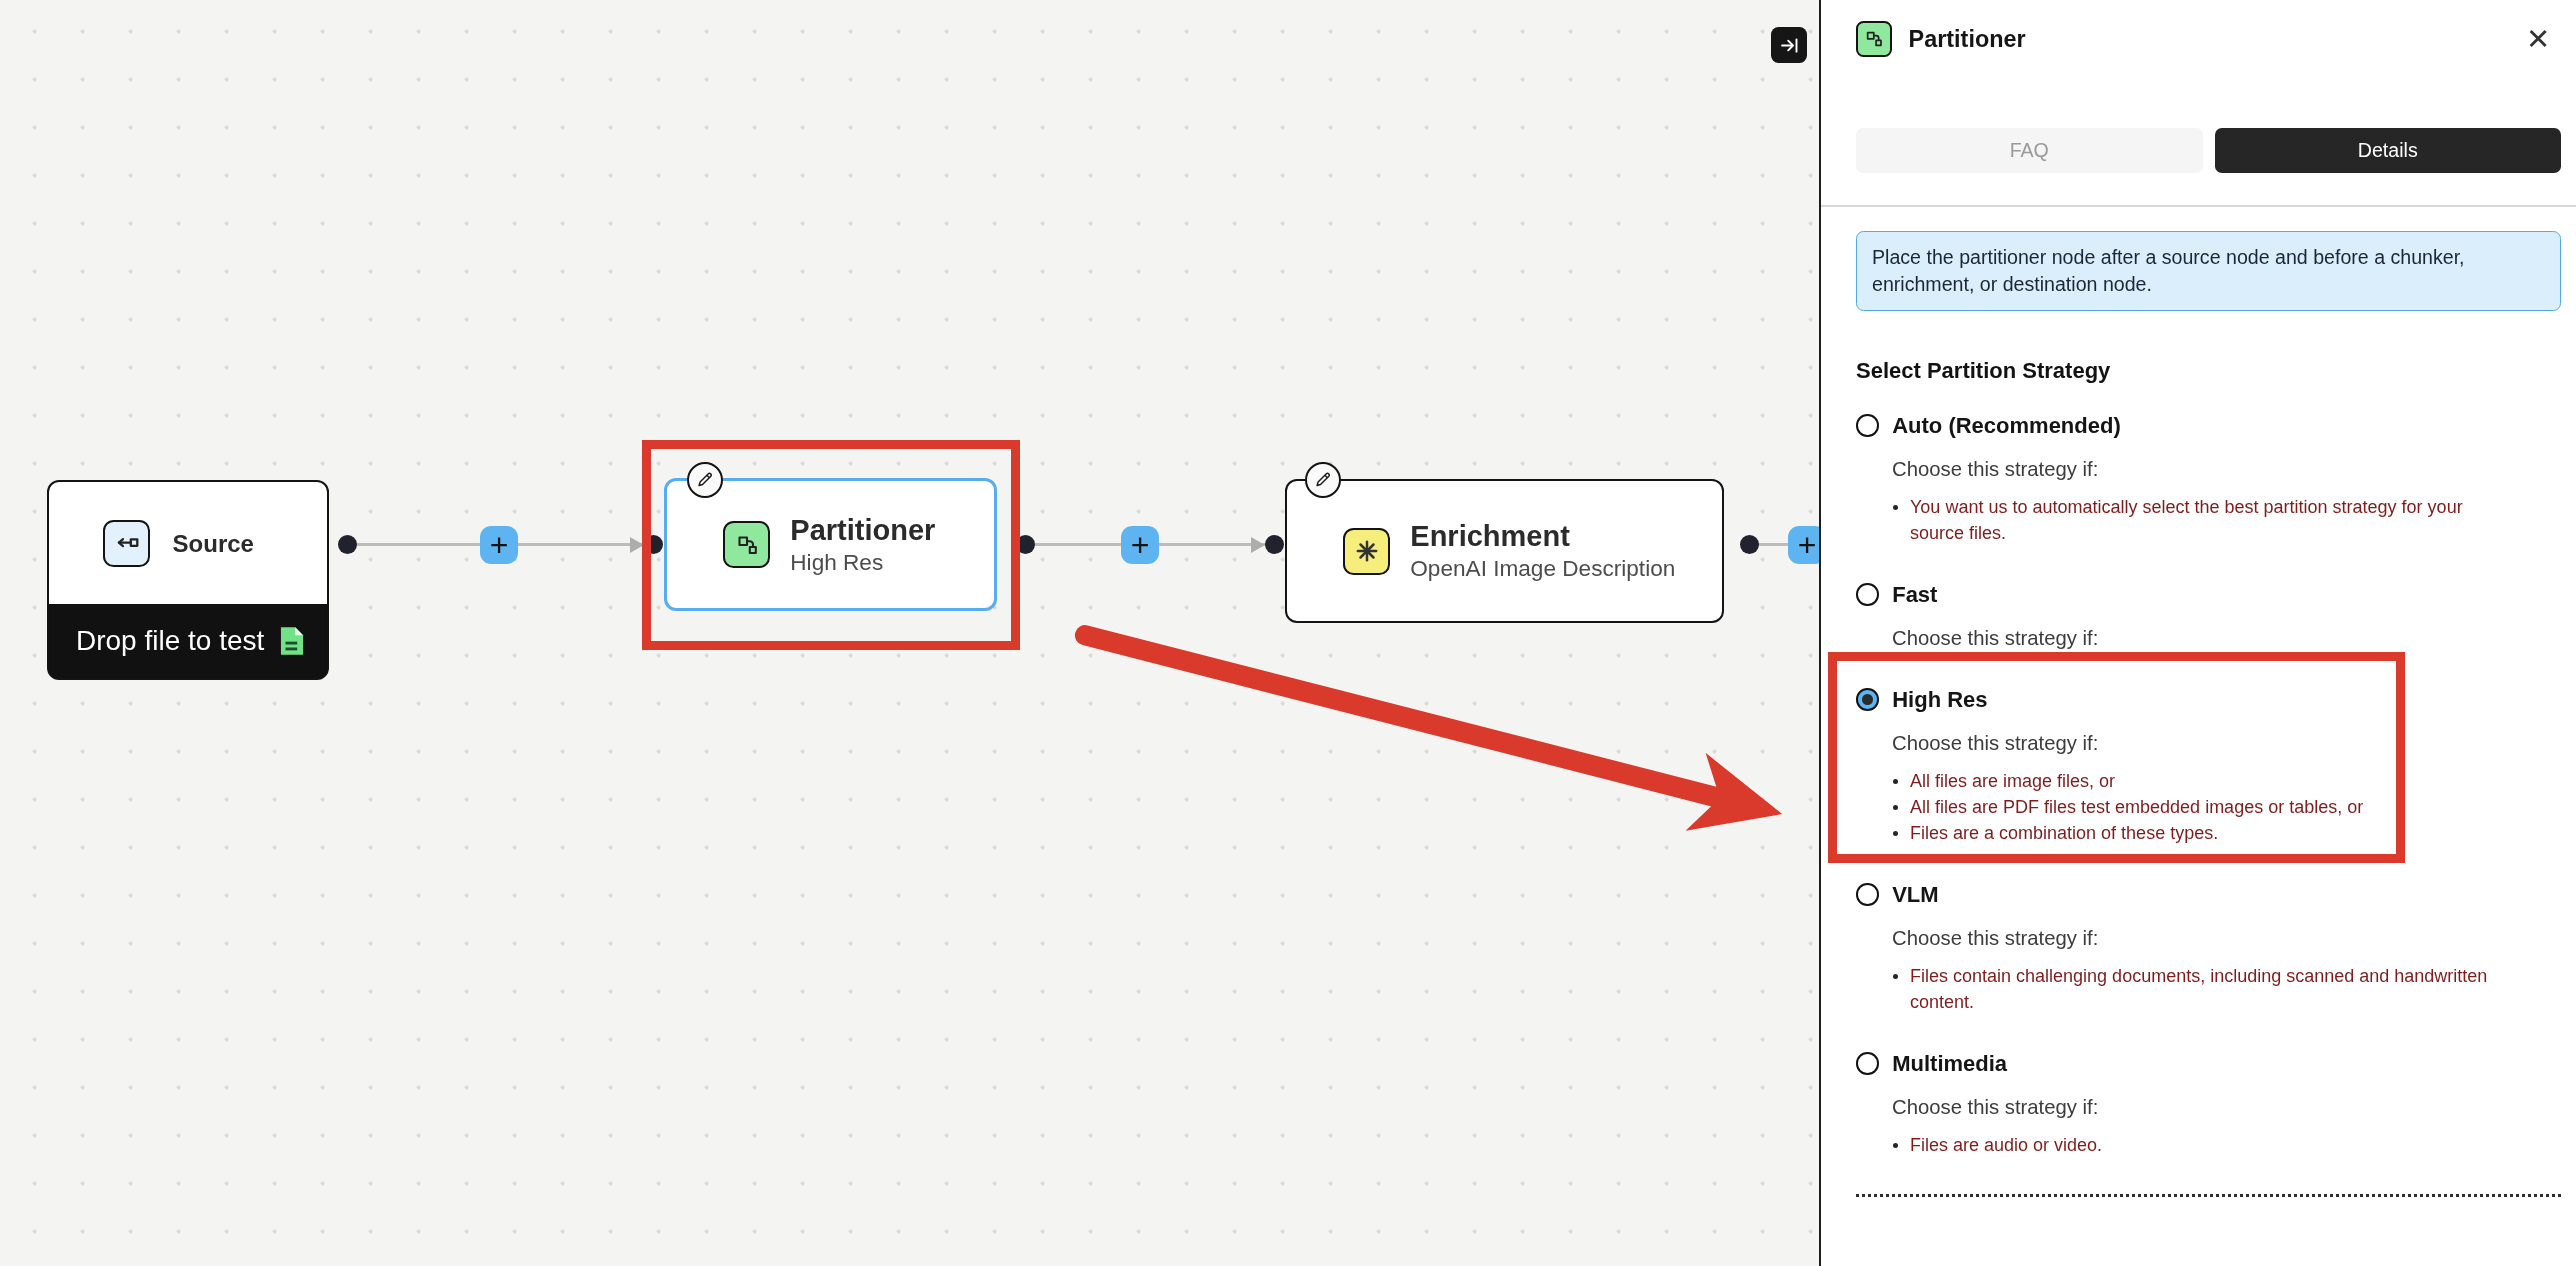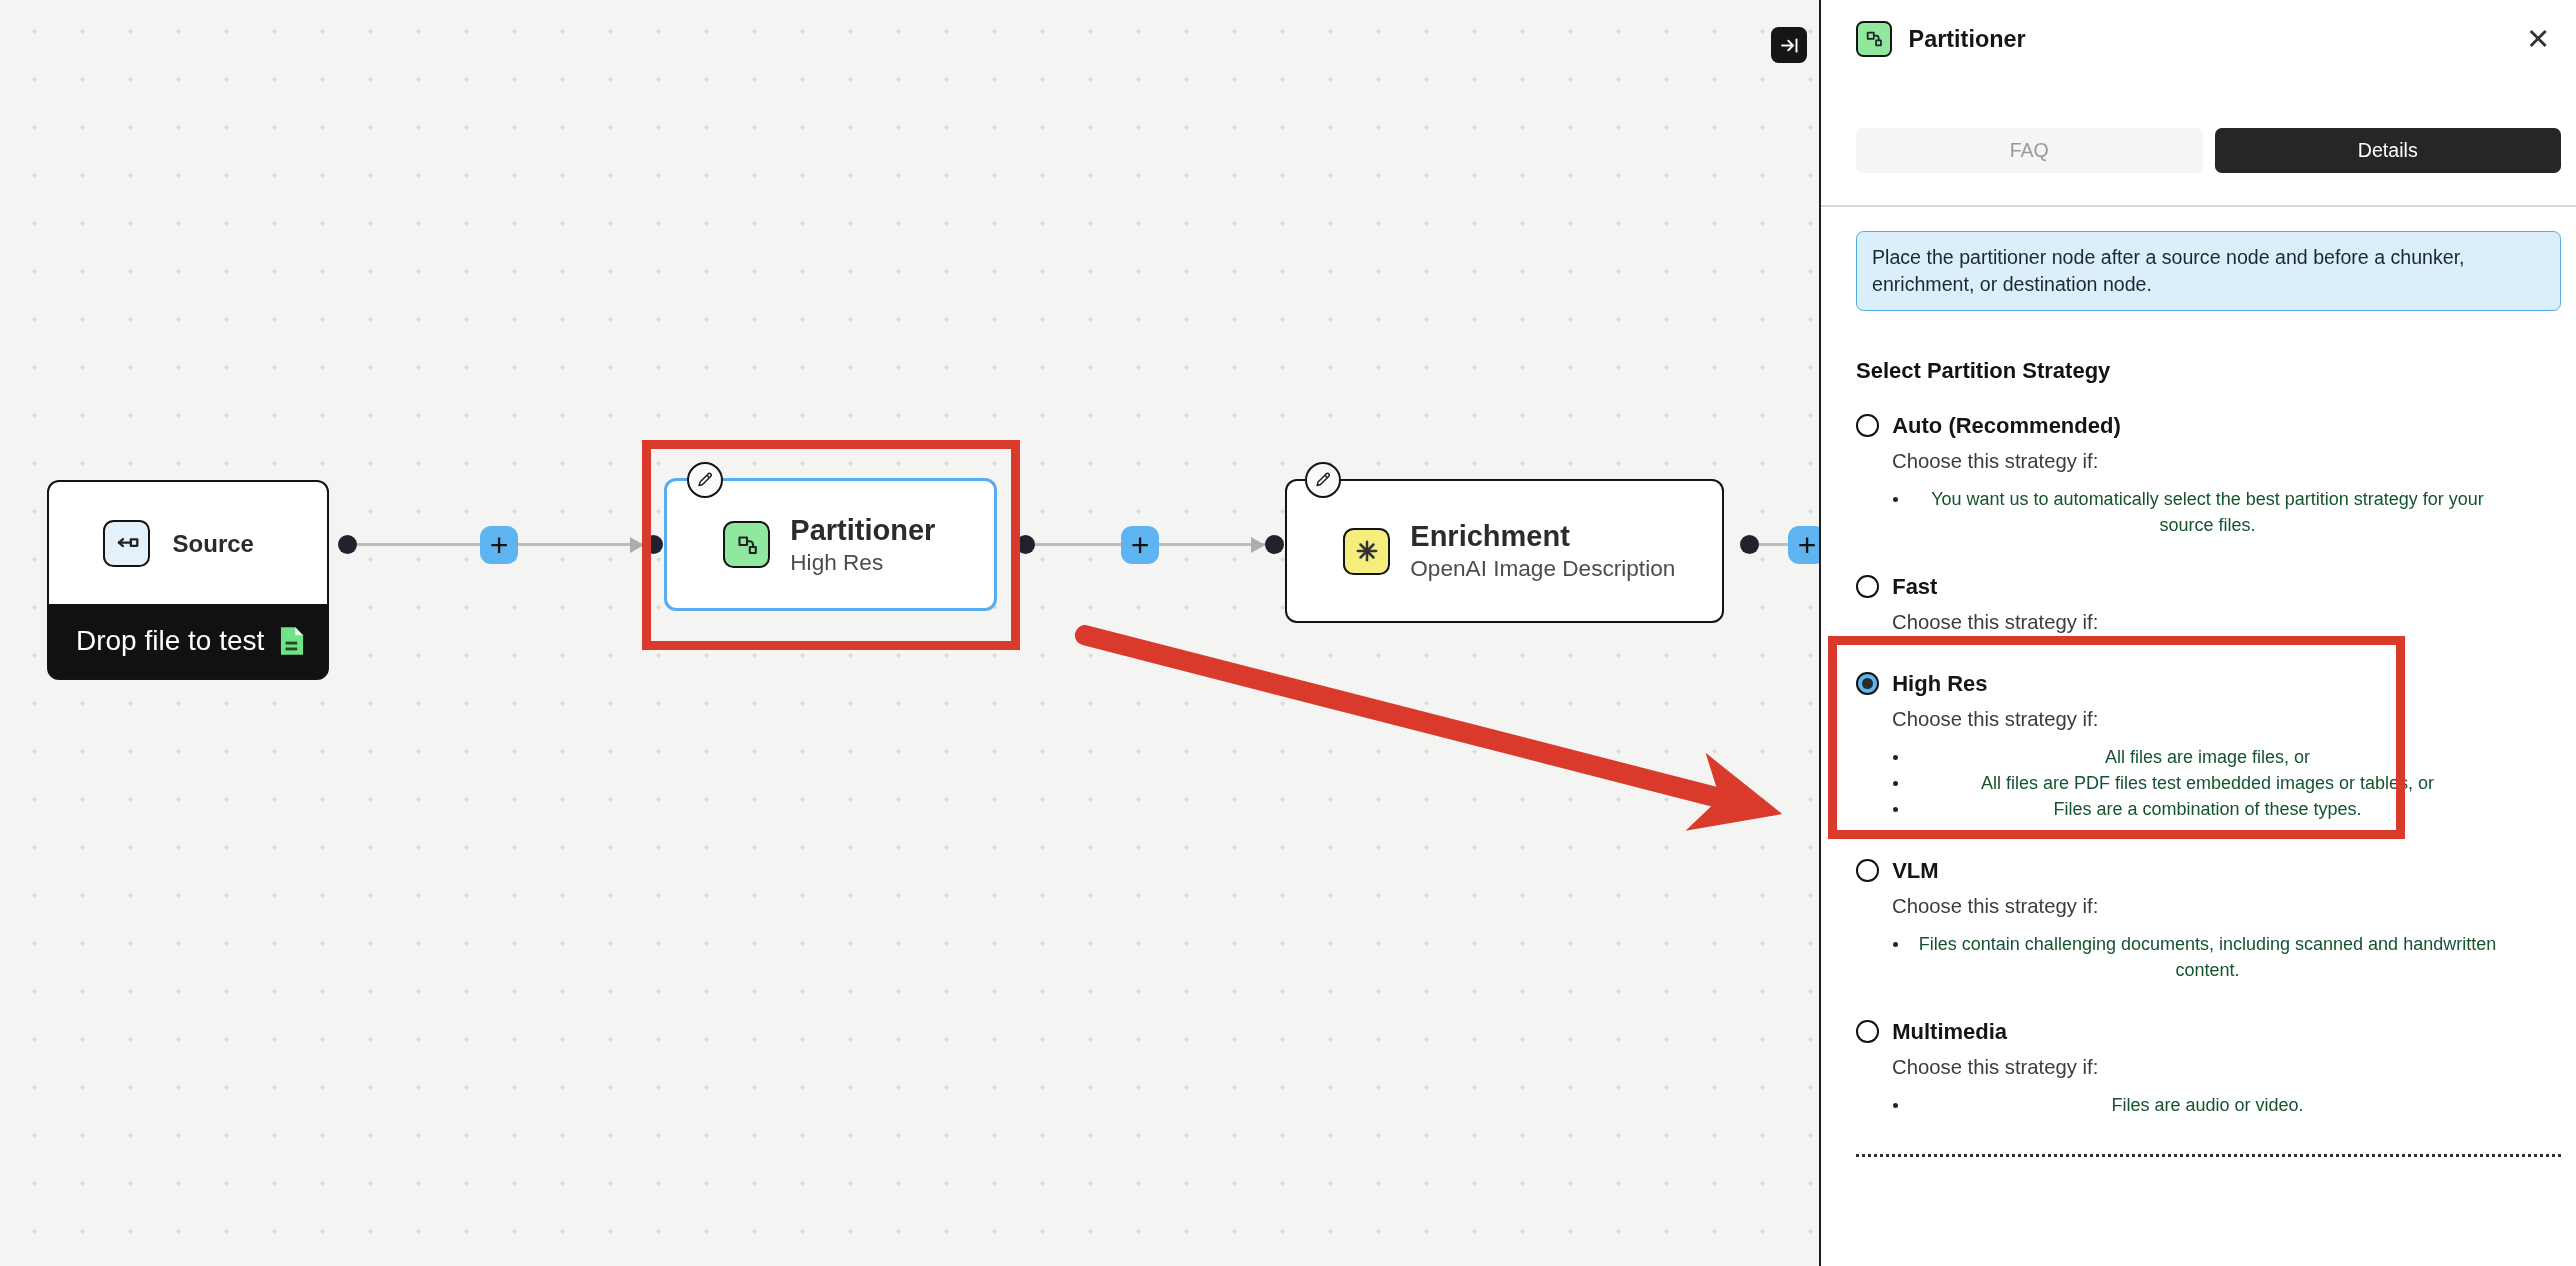--- a/index.html
+++ b/index.html
@@ -142,23 +142,23 @@
     width: 22.6px; height: 22.6px; border-radius: 50%;
     border: 2.3px solid #121212; background: #fff; flex-shrink: 0;
     display: flex; align-items: center; justify-content: center;
     cursor: pointer; padding: 0;
   }
   .radio.checked { background: #5db4f0; }
   .radio.checked::after {
     content: ""; width: 10.6px; height: 10.6px; border-radius: 50%; background: #2b2b2b;
   }
   .strategy-name { font-size: 22px; font-weight: 700; color: #151515; line-height: 26px; }
-  .choose-label { margin: 9px 0 12px 36px; font-size: 20.3px; color: #3c3c3c; line-height: 26px; }
+  .choose-label { margin: 17px 0 12px 36px; font-size: 20.3px; color: #3c3c3c; line-height: 26px; }
   .strategy ul { margin-left: 36px; padding-left: 18px; list-style: disc outside; }
-  .strategy li { font-size: 18px; line-height: 26px; color: #14532d; max-width: 595px; text-align: center; }
+  .strategy li { font-size: 18px; line-height: 26px; color: #7f1d1d; max-width: 595px; }
   .strategy li::marker { color: #262626; font-size: 16.6px; }
 
   #panel-red-box {
     position: absolute; left: -28px; top: -35px; width: 577px; bottom: -17.3px;
     border: 9px solid #d93a2b; pointer-events: none; z-index: 3;
   }
 
   #dotted-divider { border-top: 3px dotted #2f2f2f; margin-top: 0; }
 </style>
 </head>

